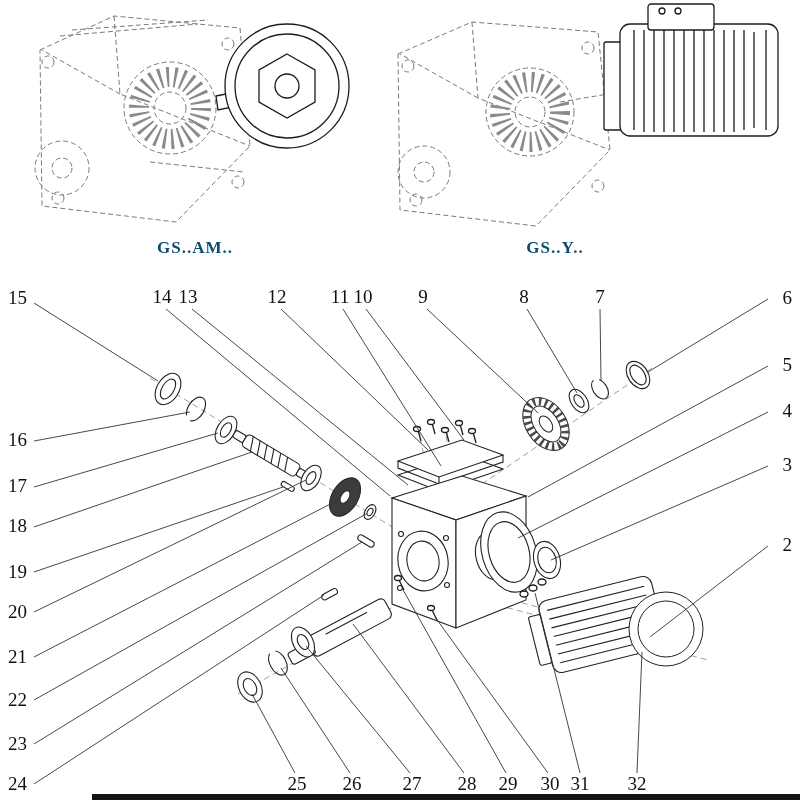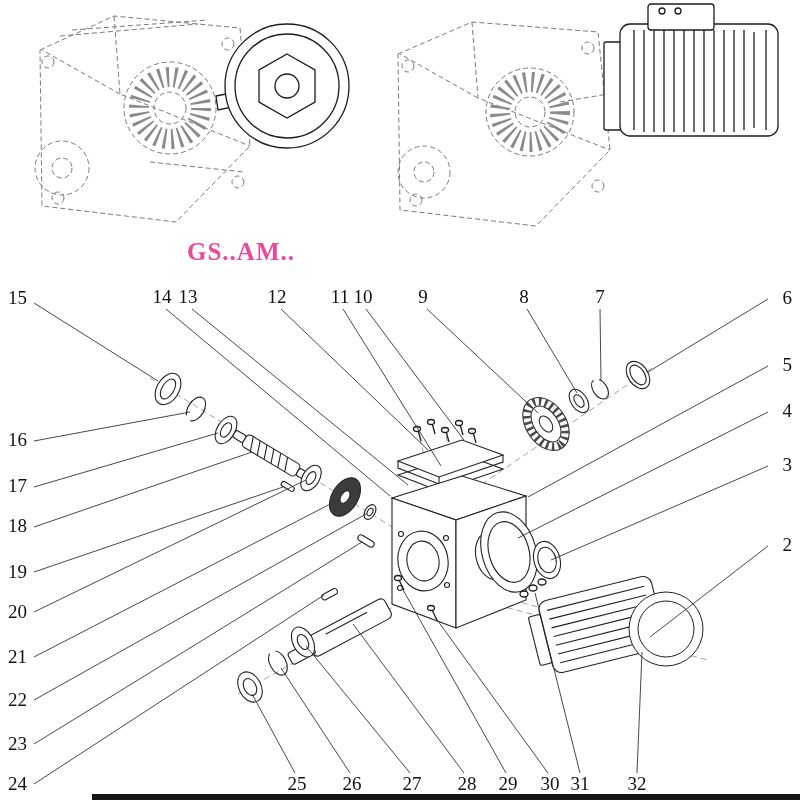--- a/index.html
+++ b/index.html
@@ -1,20 +1,20 @@
 <!DOCTYPE html>
 <html><head>
 <meta charset="utf-8">
 <style>
   html,body{margin:0;padding:0;background:#ffffff;}
   #stage{position:relative;width:800px;height:800px;background:#fff;overflow:hidden;
          font-family:"Liberation Serif",serif;}
   #scene{position:absolute;left:0;top:0;}
   .variant-label{position:absolute;font-family:"Liberation Serif",serif;font-weight:bold;
-         font-size:25px;letter-spacing:1px;color:#ec4899;text-align:right;white-space:nowrap;}
+         font-size:17px;letter-spacing:1px;color:#0c4a6e;text-align:center;white-space:nowrap;}
   
   .dash{fill:none;stroke:#7a7a7a;stroke-width:1;stroke-dasharray:5 3;}
   .knurl{fill:none;stroke:#8a8a8a;stroke-width:20;stroke-dasharray:2.5 5;}
   .solid{fill:none;stroke:#1c1c1c;stroke-width:1.3;}
   .part{fill:#ffffff;stroke:#222;stroke-width:1.1;}
   .part ellipse,.part rect,.part polygon,.part circle{fill:#ffffff;stroke:#222;stroke-width:1.1;}
   .openring{fill:none !important;}
   .axis{fill:none;stroke:#888;stroke-width:0.8;stroke-dasharray:6 4;}
   .teeth{fill:none;stroke:#4a4a4a;stroke-width:8;stroke-dasharray:2.5 3.5;}
   .leader{stroke:#333;stroke-width:0.9;}
@@ -288,13 +288,14 @@
         <line x1="580" y1="773" x2="535" y2="593" class="leader"></line>
         <text x="580" y="790" text-anchor="middle" class="callout">31</text>
         <line x1="637" y1="773" x2="642" y2="652" class="leader"></line>
         <text x="637" y="790" text-anchor="middle" class="callout">32</text>
       </g>
 
     <rect x="92" y="794" width="708" height="6" fill="#151515"></rect>
   </svg>
 
   <div class="variant-label" style="left:95px;top:238px;width:200px;">GS..AM..</div>
+  <div class="variant-label" style="left:455px;top:238px;width:200px;">GS..Y..</div>
 </div>
 
 </body></html>

